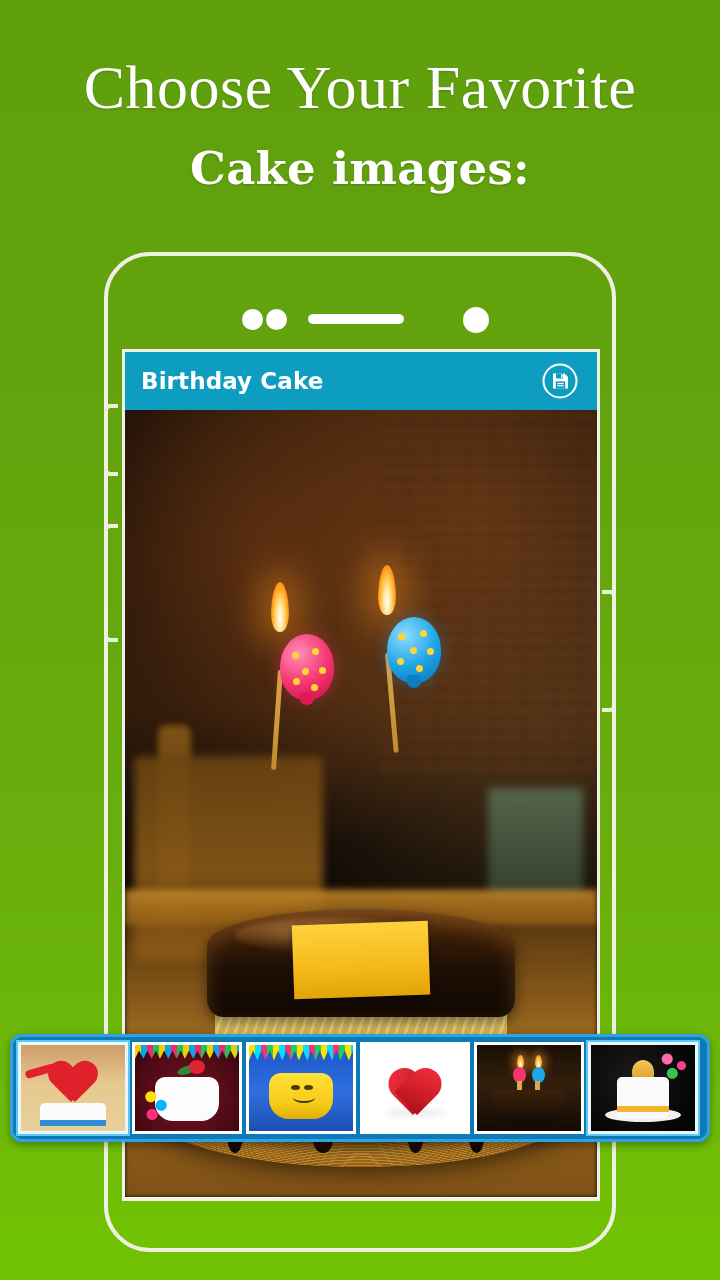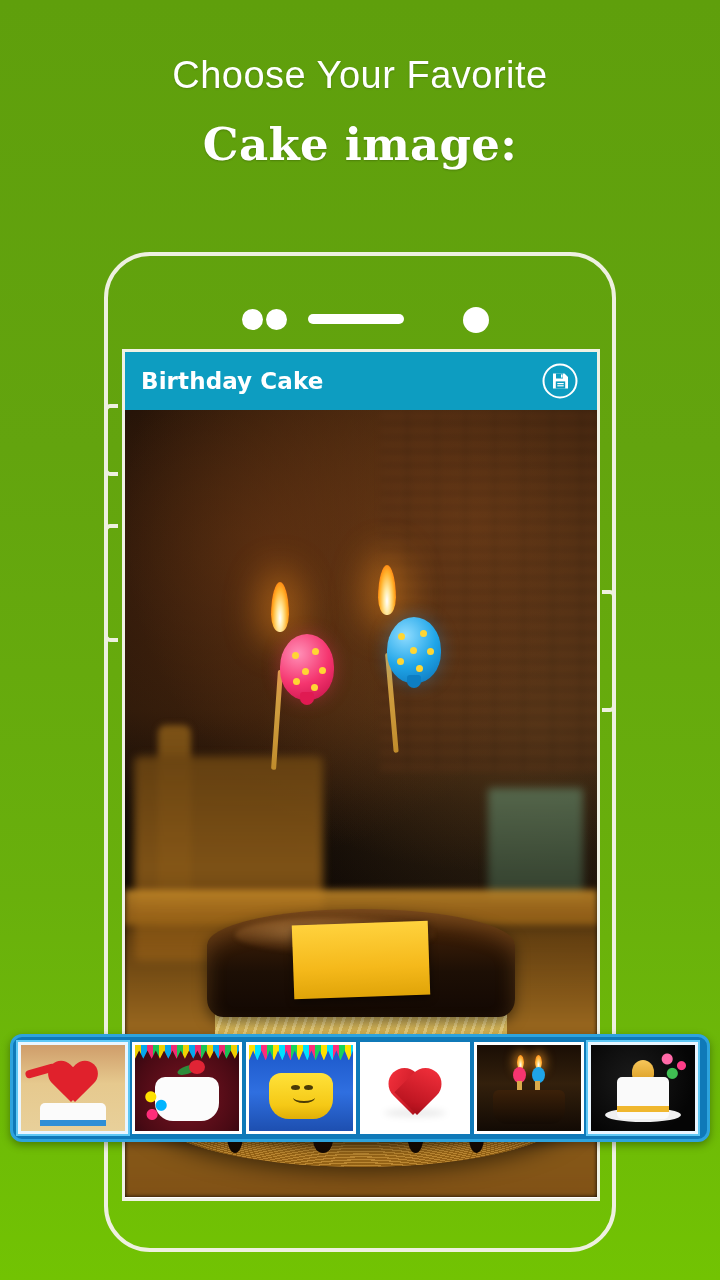--- a/index.html
+++ b/index.html
@@ -10,22 +10,22 @@
   }
   .screen{
     position:relative;width:720px;height:1280px;
     background:linear-gradient(180deg,#5f9f0c 0%, #63a40e 35%, #69b00c 70%, #72c303 100%);
     overflow:hidden;
   }
 
   
   .promo{position:absolute;left:0;top:0;width:720px;text-align:center;color:#fff;}
   .promo-line1{
-    font-family:Liberation Sans, sans-serif;
-    font-size:38px;line-height:1;font-weight:400;
+    font-family:Liberation Serif, serif;
+    font-size:62px;line-height:1;font-weight:400;
     letter-spacing:.5px;padding-top:56px;
     text-shadow:0 1px 2px rgba(0,0,0,.18);
   }
   .promo-line2{
     font-family:"DejaVu Serif", serif;
     font-size:45px;line-height:1;font-weight:700;
     padding-top:28px;letter-spacing:.3px;
     text-shadow:0 1px 2px rgba(0,0,0,.2);
   }
   .promo-line3{
@@ -225,21 +225,21 @@
   .t6 .flowers{position:absolute;right:4%;top:6%;width:34px;height:30px;
     background:radial-gradient(circle at 30% 30%,#ff6aa8 0 5px,transparent 6px),radial-gradient(circle at 72% 52%,#ff3d88 0 4px,transparent 5px),radial-gradient(circle at 45% 78%,#3fbf52 0 5px,transparent 6px);}
 </style>
 </head>
 <body>
 
 <div class="screen">
 
   <div class="promo">
     <div class="promo-line1">Choose Your Favorite</div>
-    <div class="promo-line2">Cake image:</div>
+    <div class="promo-line2">Cake images:</div>
   </div>
 
   <div class="phone">
     <div class="btn-notch notch-l1"></div>
     <div class="btn-notch notch-l2"></div>
     <div class="btn-notch notch-r1"></div>
 
     <div class="phone-top">
       <div class="dot-a"></div>
       <div class="dot-b"></div>

